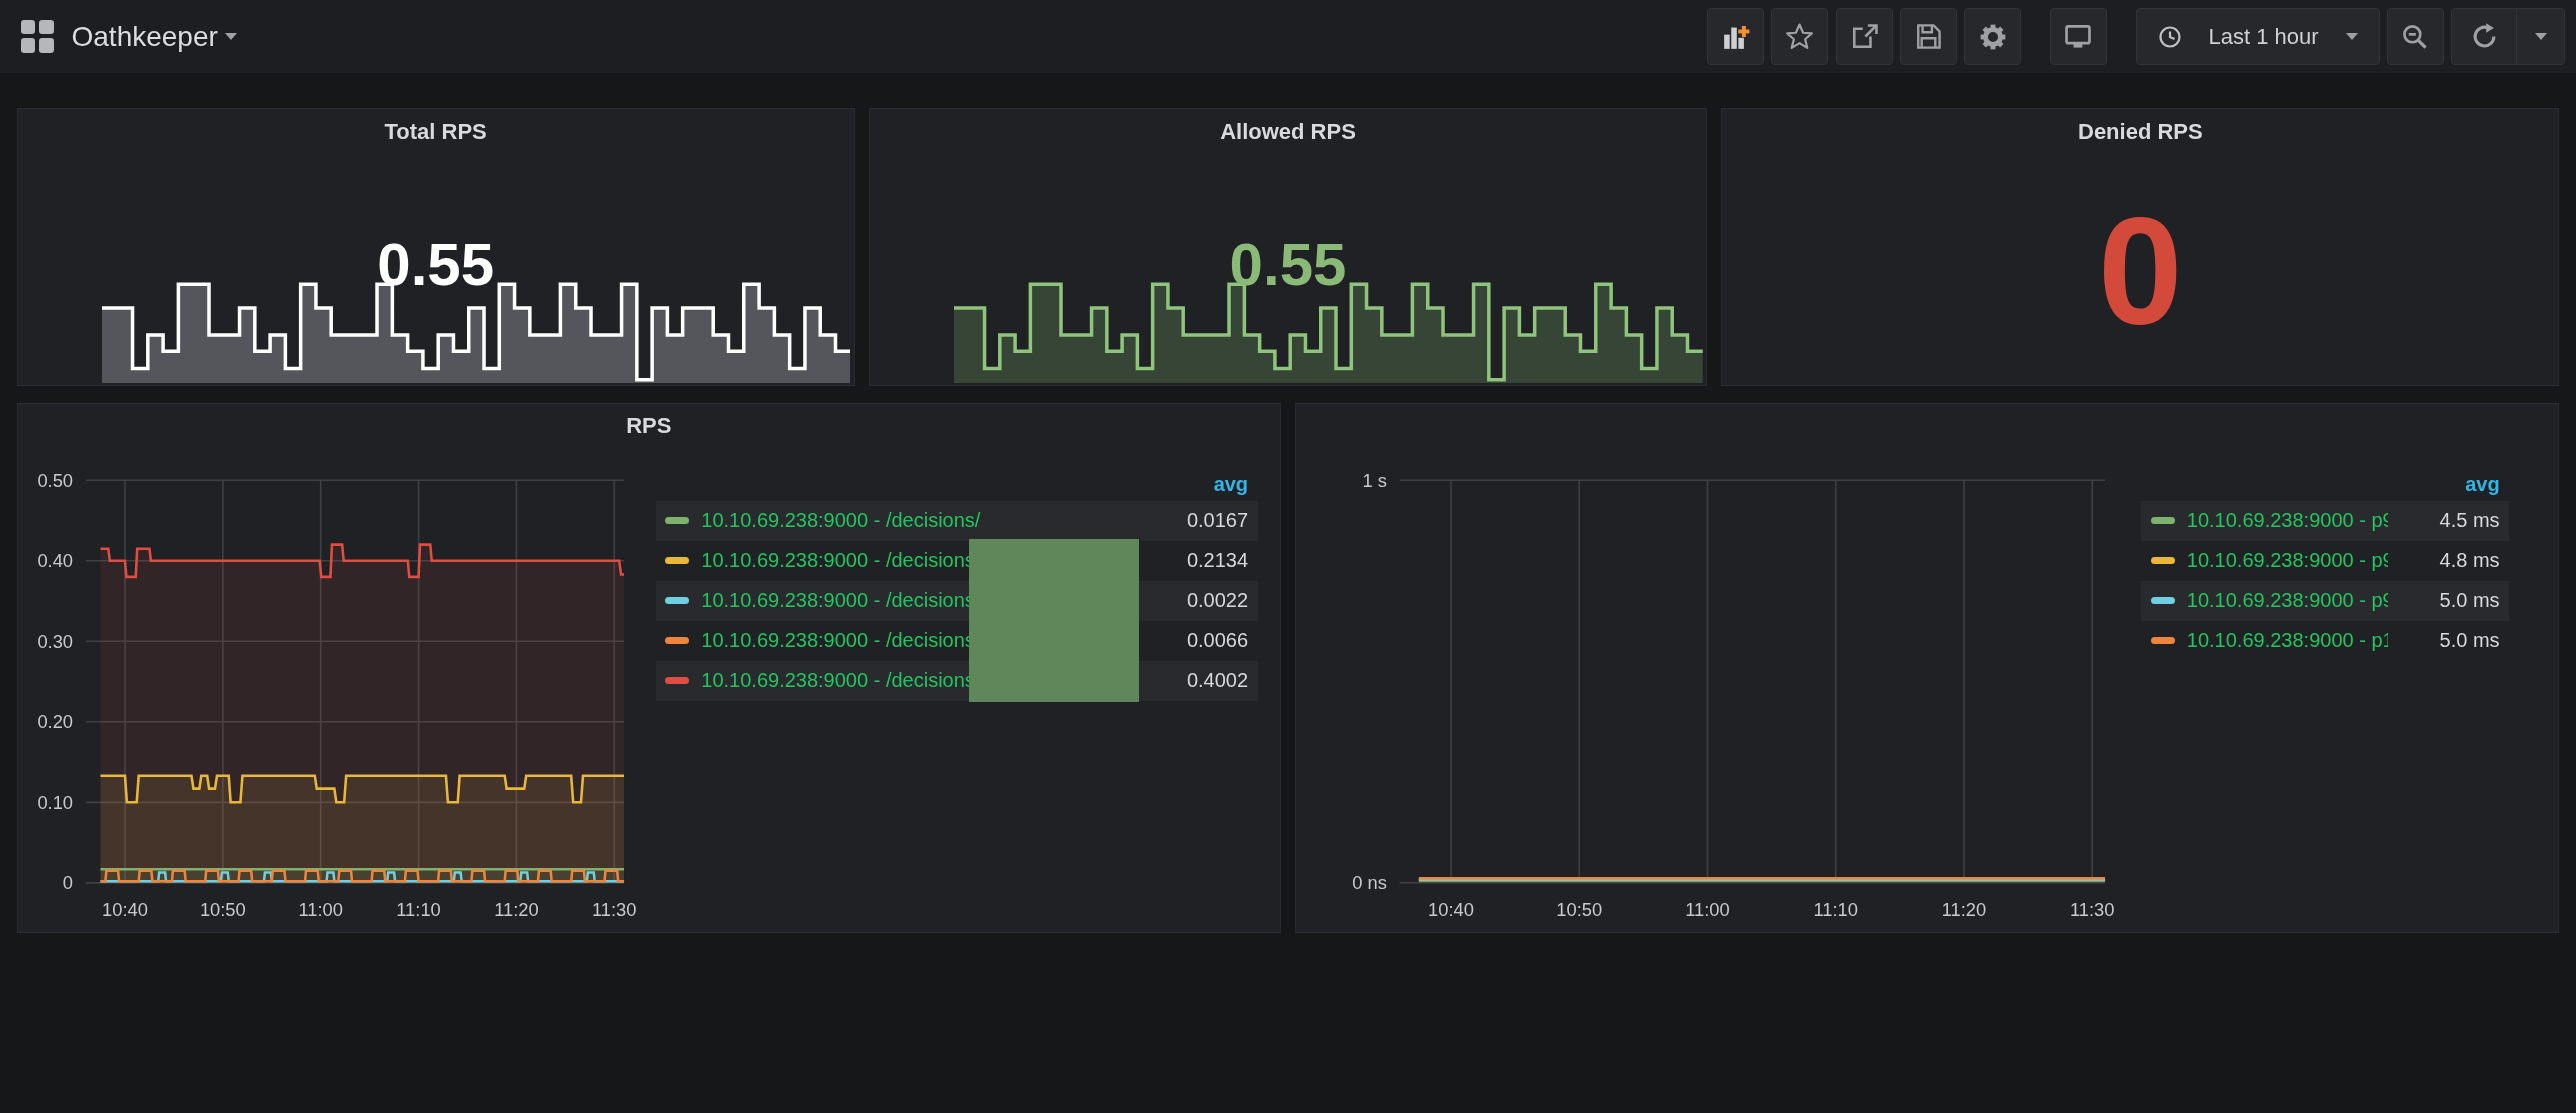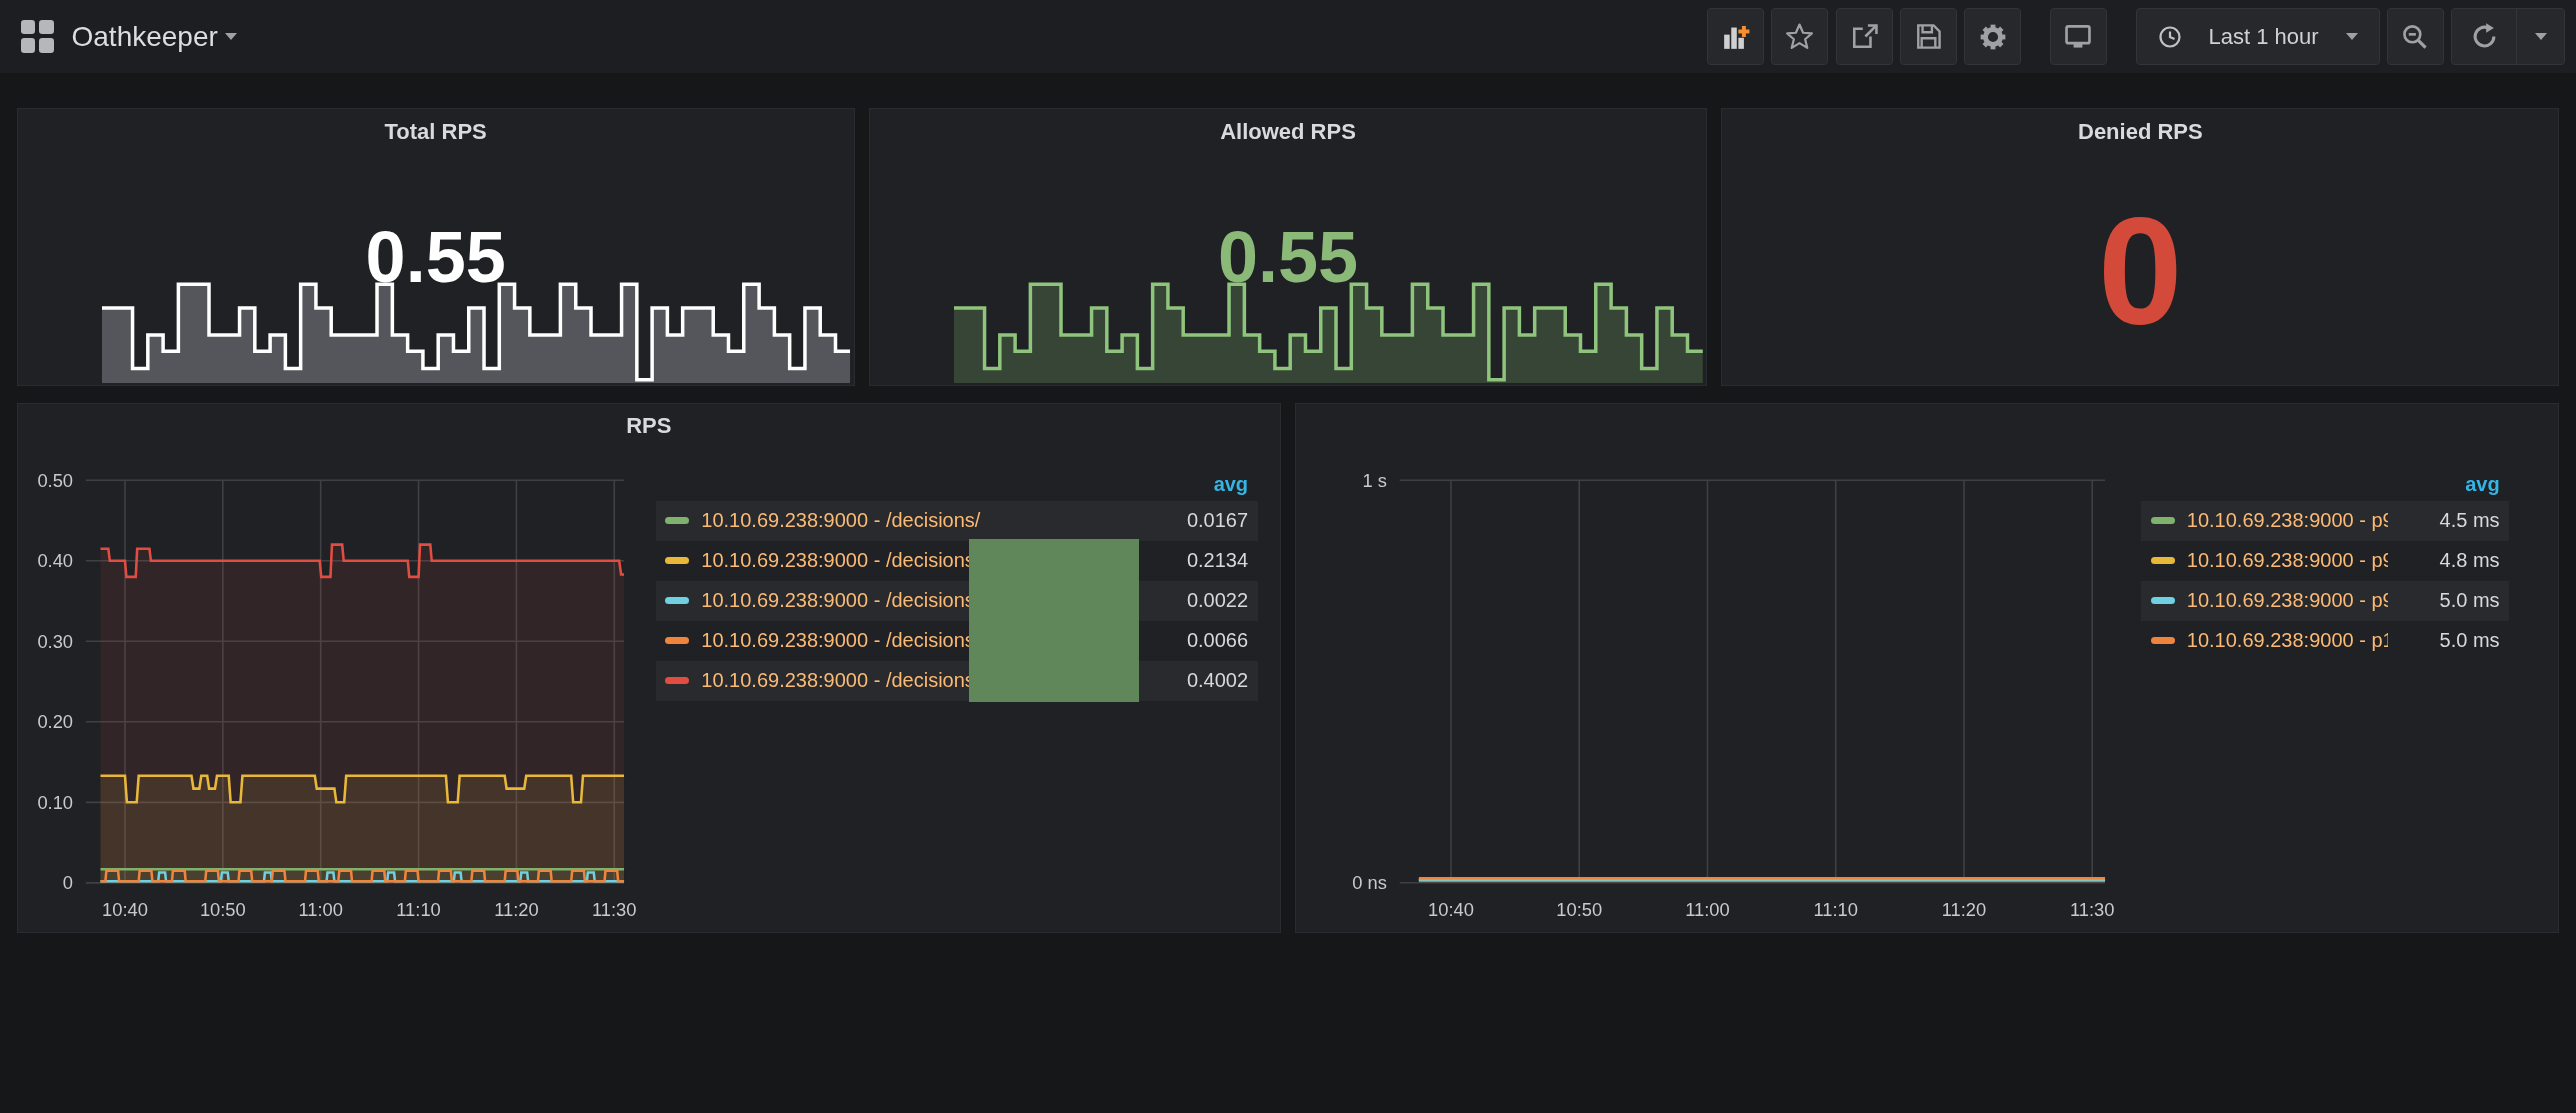--- a/index.html
+++ b/index.html
@@ -26,33 +26,33 @@
   .row{display:flex;gap:14.4px;padding:0 16.7px;box-sizing:border-box;}
   .row1{margin-top:35px;}
   .row2{margin-top:16.7px;}
   .panel{background:#1f2124;border:0.8px solid #292b2e;position:relative;box-sizing:border-box;overflow:hidden;}
   .stat-panel{flex:1;height:278px;}
   .graph-panel{flex:1;height:530px;}
   .panel-title{position:absolute;top:9.6px;left:0;width:100%;text-align:center;font-size:22px;font-weight:700;color:#d9dadc;cursor:pointer;z-index:3;}
 
   
   .stat-value{position:absolute;left:0;width:100%;text-align:center;font-weight:700;z-index:2;}
-  .stat-value.medium{top:100px;font-size:72px;line-height:96px;}
+  .stat-value.medium{top:108px;font-size:60px;line-height:96px;}
   .stat-value.big{top:59px;font-size:152px;line-height:207px;}
   .sparkline{position:absolute;left:84px;right:3.2px;bottom:2.4px;height:102px;z-index:1;}
   .sparkline svg{width:100%;height:100%;display:block;}
 
   
   .chart{position:absolute;left:16px;top:60px;}
   .legend{position:absolute;top:64px;font-size:20px;z-index:2;}
   .legend-head{height:33px;line-height:33px;text-align:right;padding-right:9.6px;color:#33b5e5;font-weight:700;}
   .legend-row{height:40px;display:flex;align-items:center;padding:0 9.6px;cursor:pointer;}
   .legend-row:nth-child(even){background:rgba(255,255,255,0.045);}
   .legend-dash{width:24px;height:7.2px;border-radius:4px;margin-right:12px;flex:0 0 auto;}
-  .legend-name{flex:1;color:#fdba74;white-space:nowrap;overflow:hidden;}
+  .legend-name{flex:1;color:#22c55e;white-space:nowrap;overflow:hidden;}
   .legend-val{width:112px;text-align:right;color:#d8d9da;flex:0 0 auto;}
   .overlay-box{position:absolute;left:951px;top:135px;width:170px;height:163px;z-index:4;}
 </style>
 </head>
 <body>
 
 <div class="header">
   <div class="dash-icon">
     <div></div>
       <div></div>

